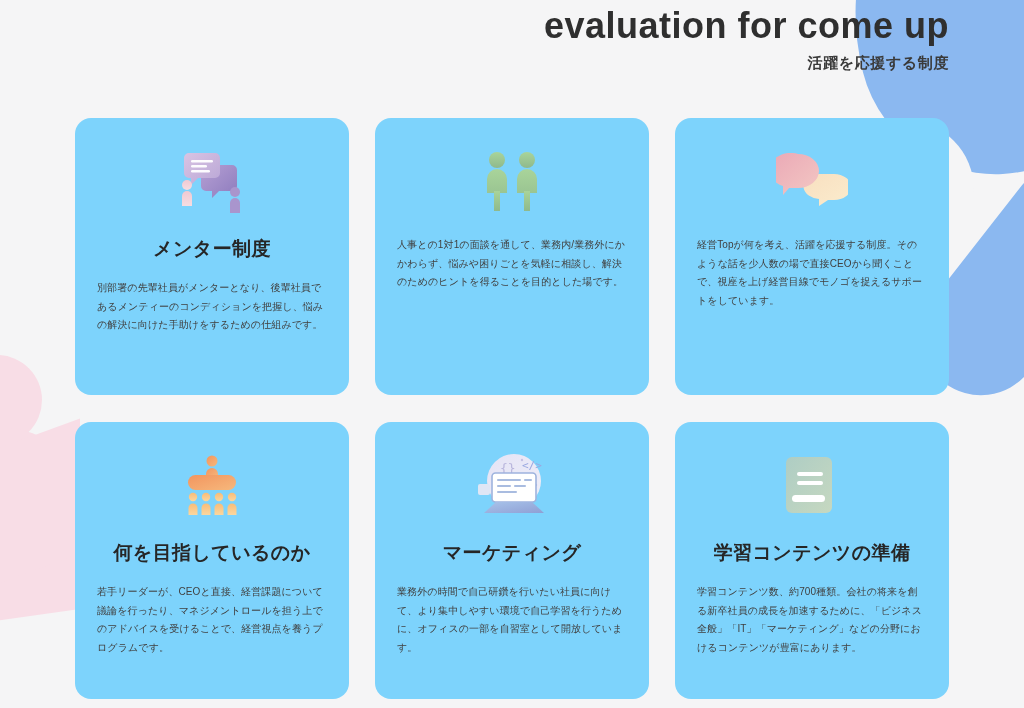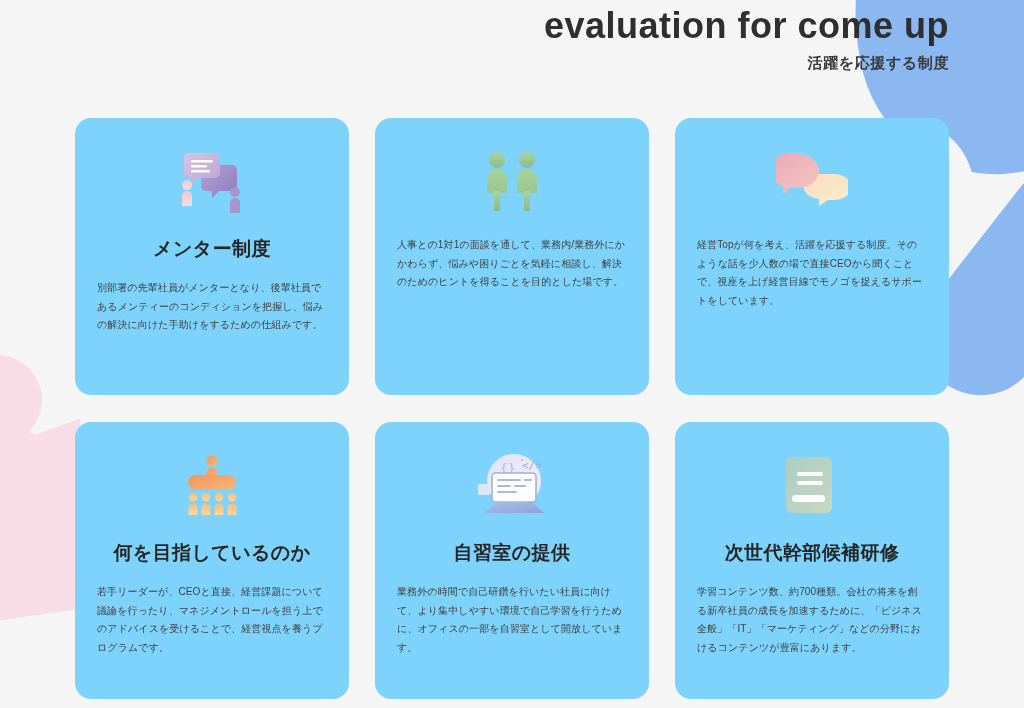--- a/index.html
+++ b/index.html
@@ -300,37 +300,37 @@
           <rect x="6" y="33" width="12" height="11" rx="2" fill="#dfe6f5"></rect>
           <rect x="20" y="22" width="44" height="29" rx="3.5" fill="#ffffff" stroke="#9eb3de" stroke-width="1.6"></rect>
           <rect x="25" y="28" width="24" height="1.9" rx="0.9" fill="#a9bce0"></rect>
           <rect x="52" y="28" width="8" height="1.9" rx="0.9" fill="#a9bce0"></rect>
           <rect x="25" y="34" width="14" height="1.9" rx="0.9" fill="#a9bce0"></rect>
           <rect x="42" y="34" width="12" height="1.9" rx="0.9" fill="#a9bce0"></rect>
           <rect x="25" y="40" width="20" height="1.9" rx="0.9" fill="#a9bce0"></rect>
           <path d="M12 62 l12 -11 h36 l12 11 z" fill="url(#g5b)"></path>
         </svg>
       </div>
-      <div class="card-title">自習室の提供</div>
+      <div class="card-title">マーケティング</div>
       <div class="card-body">業務外の時間で自己研鑽を行いたい社員に向けて、より集中しやすい環境で自己学習を行うために、オフィスの一部を自習室として開放しています。</div>
     </div>
 
     <div class="card">
       <div class="card-icon">
         <svg width="56" height="62" viewBox="0 0 56 62" xmlns="http://www.w3.org/2000/svg">
           <defs>
             <linearGradient id="g6" x1="0" y1="0" x2="1" y2="1">
               <stop offset="0" stop-color="#aecdc4"></stop>
                 <stop offset="1" stop-color="#c6d8c0"></stop>
             </linearGradient>
           </defs>
           <path d="M8 2 h34 a6 6 0 0 1 6 6 v44 a6 6 0 0 1 -6 6 h-34 a6 6 0 0 1 -6 -6 v-44 a6 6 0 0 1 6 -6 z" fill="url(#g6)"></path>
           <rect x="13" y="17" width="26" height="4" rx="2" fill="#ffffff"></rect>
           <rect x="13" y="26" width="26" height="4" rx="2" fill="#ffffff"></rect>
           <rect x="8" y="40" width="33" height="7" rx="3.5" fill="#ffffff"></rect>
         </svg>
       </div>
-      <div class="card-title">次世代幹部候補研修</div>
+      <div class="card-title">学習コンテンツの準備</div>
       <div class="card-body">学習コンテンツ数、約700種類。会社の将来を創る新卒社員の成長を加速するために、「ビジネス全般」「IT」「マーケティング」などの分野におけるコンテンツが豊富にあります。</div>
     </div>
 
   </div>
 </div>
 
 </body></html>

